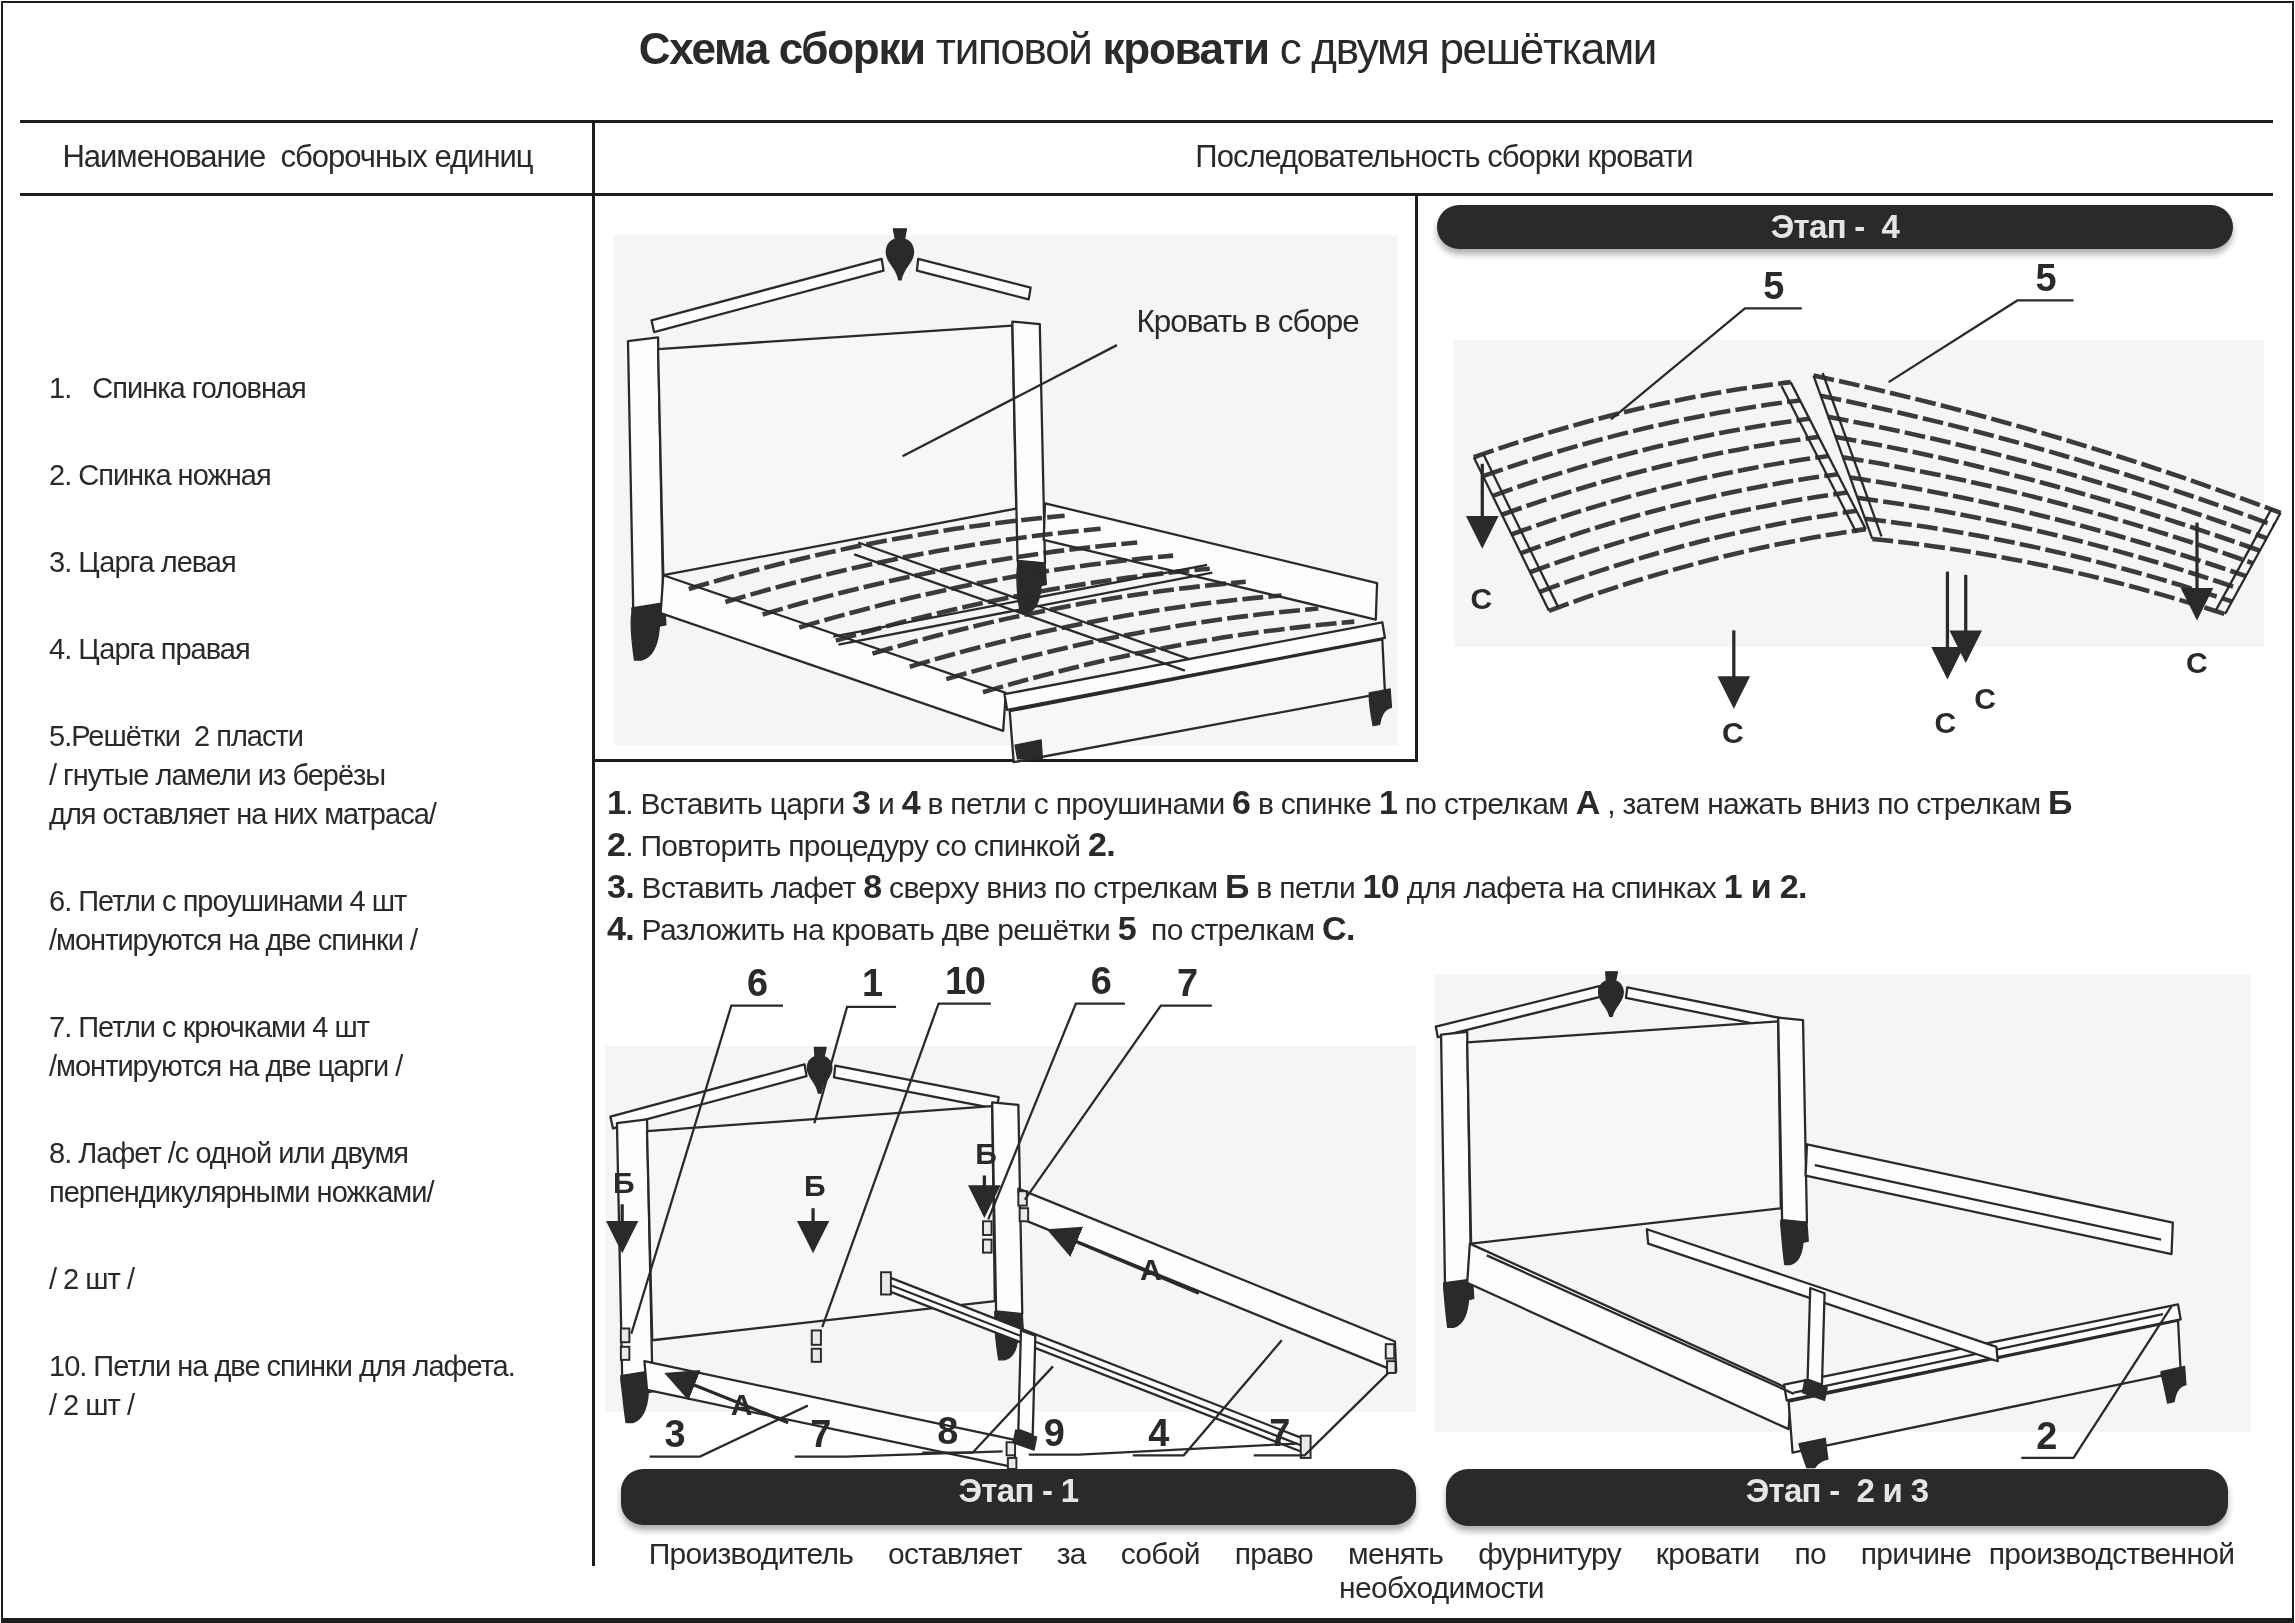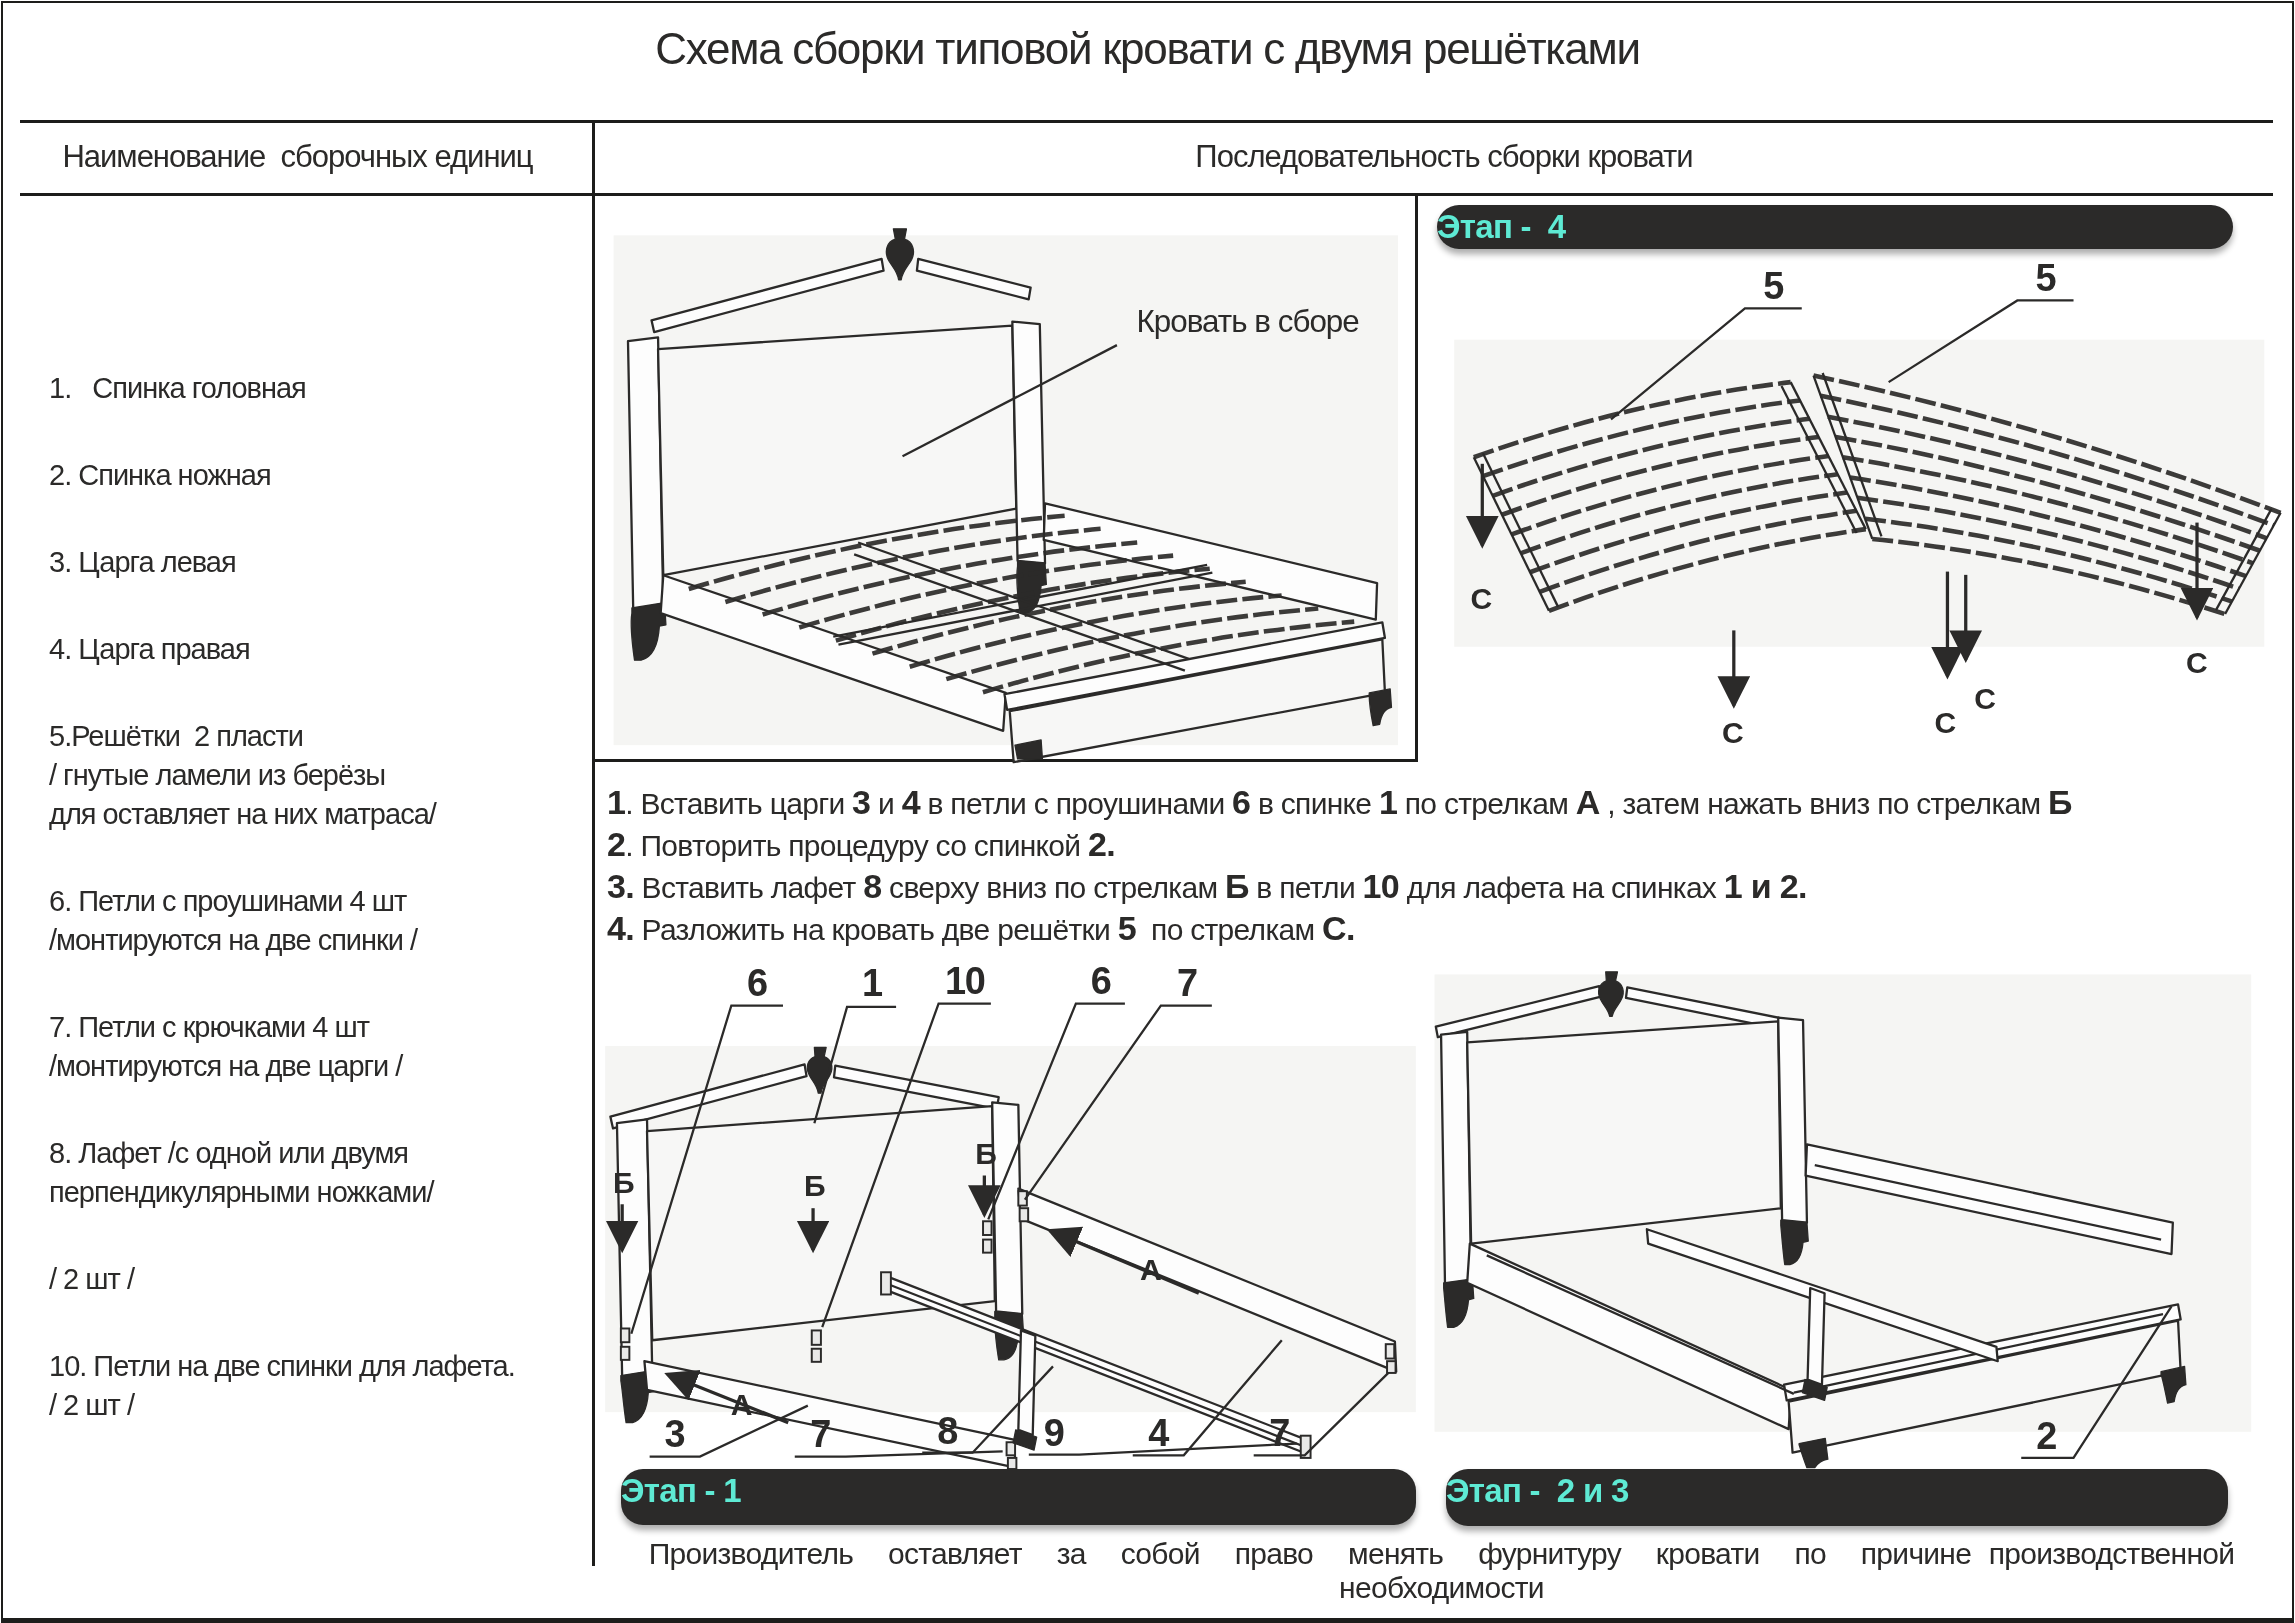--- a/index.html
+++ b/index.html
@@ -1,36 +1,36 @@
 <!DOCTYPE html>
 <html style="font-size:10.5px"><head>
 <meta charset="utf-8">
 <style>
   html,body{margin:0;padding:0;background:#e8e8e8;}
   .page{position:relative;width:2295px;height:1624px;background:#ffffff;
         font-family:"Liberation Sans",sans-serif;color:#2b2a29;overflow:hidden;}
   .frame{position:absolute;inset:1.3px;border:2.6px solid #1d1d1b;border-bottom-width:5.9px;pointer-events:none;}
   .title{position:absolute;top:23.5px;left:0;width:100%;text-align:center;
          font-size:44px;letter-spacing:-1.3px;white-space:pre;}
-  .title .b{font-weight:normal;}
+  .title .b{font-weight:bold;}
   .rule-h{position:absolute;background:#1d1d1b;height:3.3px;left:19.6px;right:22px;}
   .r1{top:120px;} .r2{top:193px;}
   .vl{position:absolute;background:#1d1d1b;width:2.6px;}
   .vl1{left:592px;top:120px;height:1446px;}
   .vl2{left:1415px;top:193px;height:568px;}
   .bedbox-bottom{position:absolute;left:592px;top:759px;width:826px;height:2.6px;background:#1d1d1b;}
   .colhead{position:absolute;font-size:31px;letter-spacing:-1px;white-space:pre;}
   .colhead.left{left:26px;top:139px;width:543px;text-align:center;}
   .colhead.right{left:592px;top:139px;width:1704px;text-align:center;}
   .parts{position:absolute;left:49px;top:369px;width:533px;font-size:29px;
          letter-spacing:-1px;line-height:39px;}
   .part-item{margin-bottom:48px;}
   .part-line{white-space:pre-wrap;}
-  .pill{position:absolute;background:#2b2a29;border-radius:22px;color:#5eead4;
-        text-align:left;font-weight:bold;letter-spacing:-0.7px;
+  .pill{position:absolute;background:#2b2a29;border-radius:22px;color:#e5e5e5;
+        text-align:center;font-weight:bold;letter-spacing:-0.7px;
         box-shadow:0 5.2px 6.5px rgba(0,0,0,0.32);white-space:pre;}
   .pill4{left:1437px;top:205px;width:796px;height:44px;line-height:44px;font-size:33px;}
   .pill1{left:621px;top:1469px;width:795px;height:56px;line-height:43px;font-size:33px;}
   .pill23{left:1446px;top:1469px;width:782px;height:57px;line-height:43px;font-size:33px;}
   .instructions{position:absolute;left:607px;top:782px;width:1680px;
                 font-size:30px;letter-spacing:-0.7px;line-height:41px;}
   .instr-line span{white-space:pre-wrap;}
   .instr-line .bb{font-weight:bold;font-size:34px;}
   .footer-note{position:absolute;left:592px;top:1537px;width:1699px;text-align:center;
                font-size:30px;letter-spacing:-0.7px;word-spacing:9.8px;white-space:pre-wrap;}

